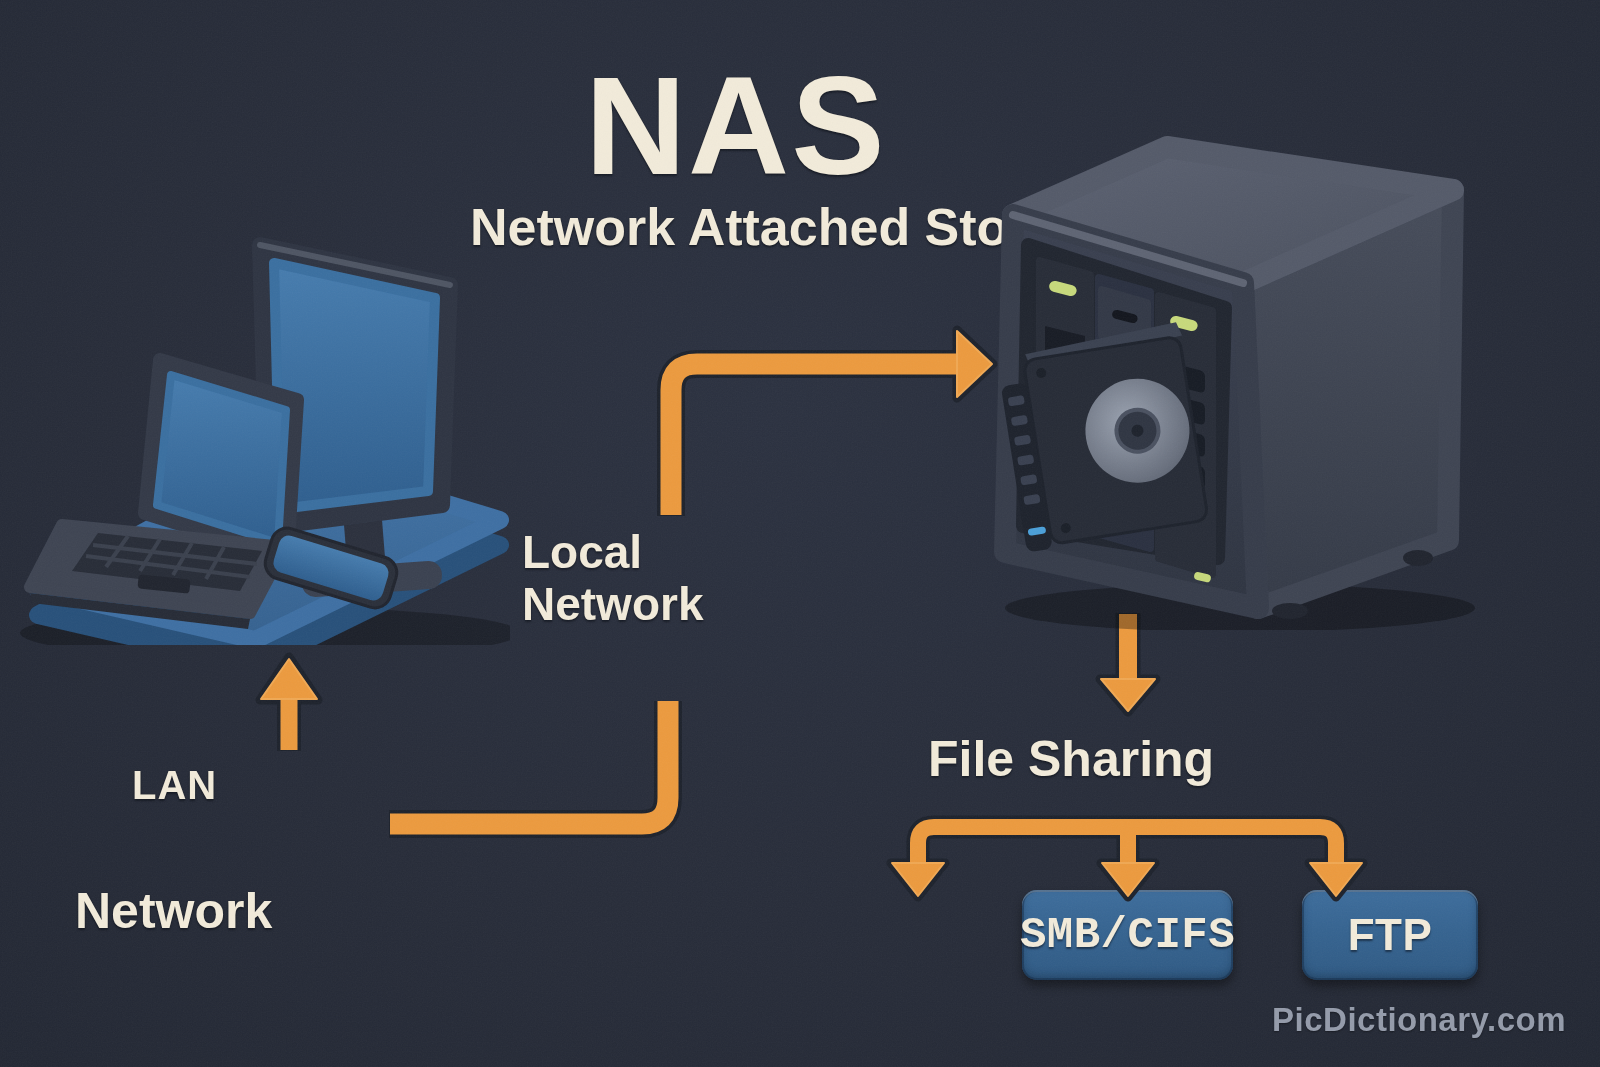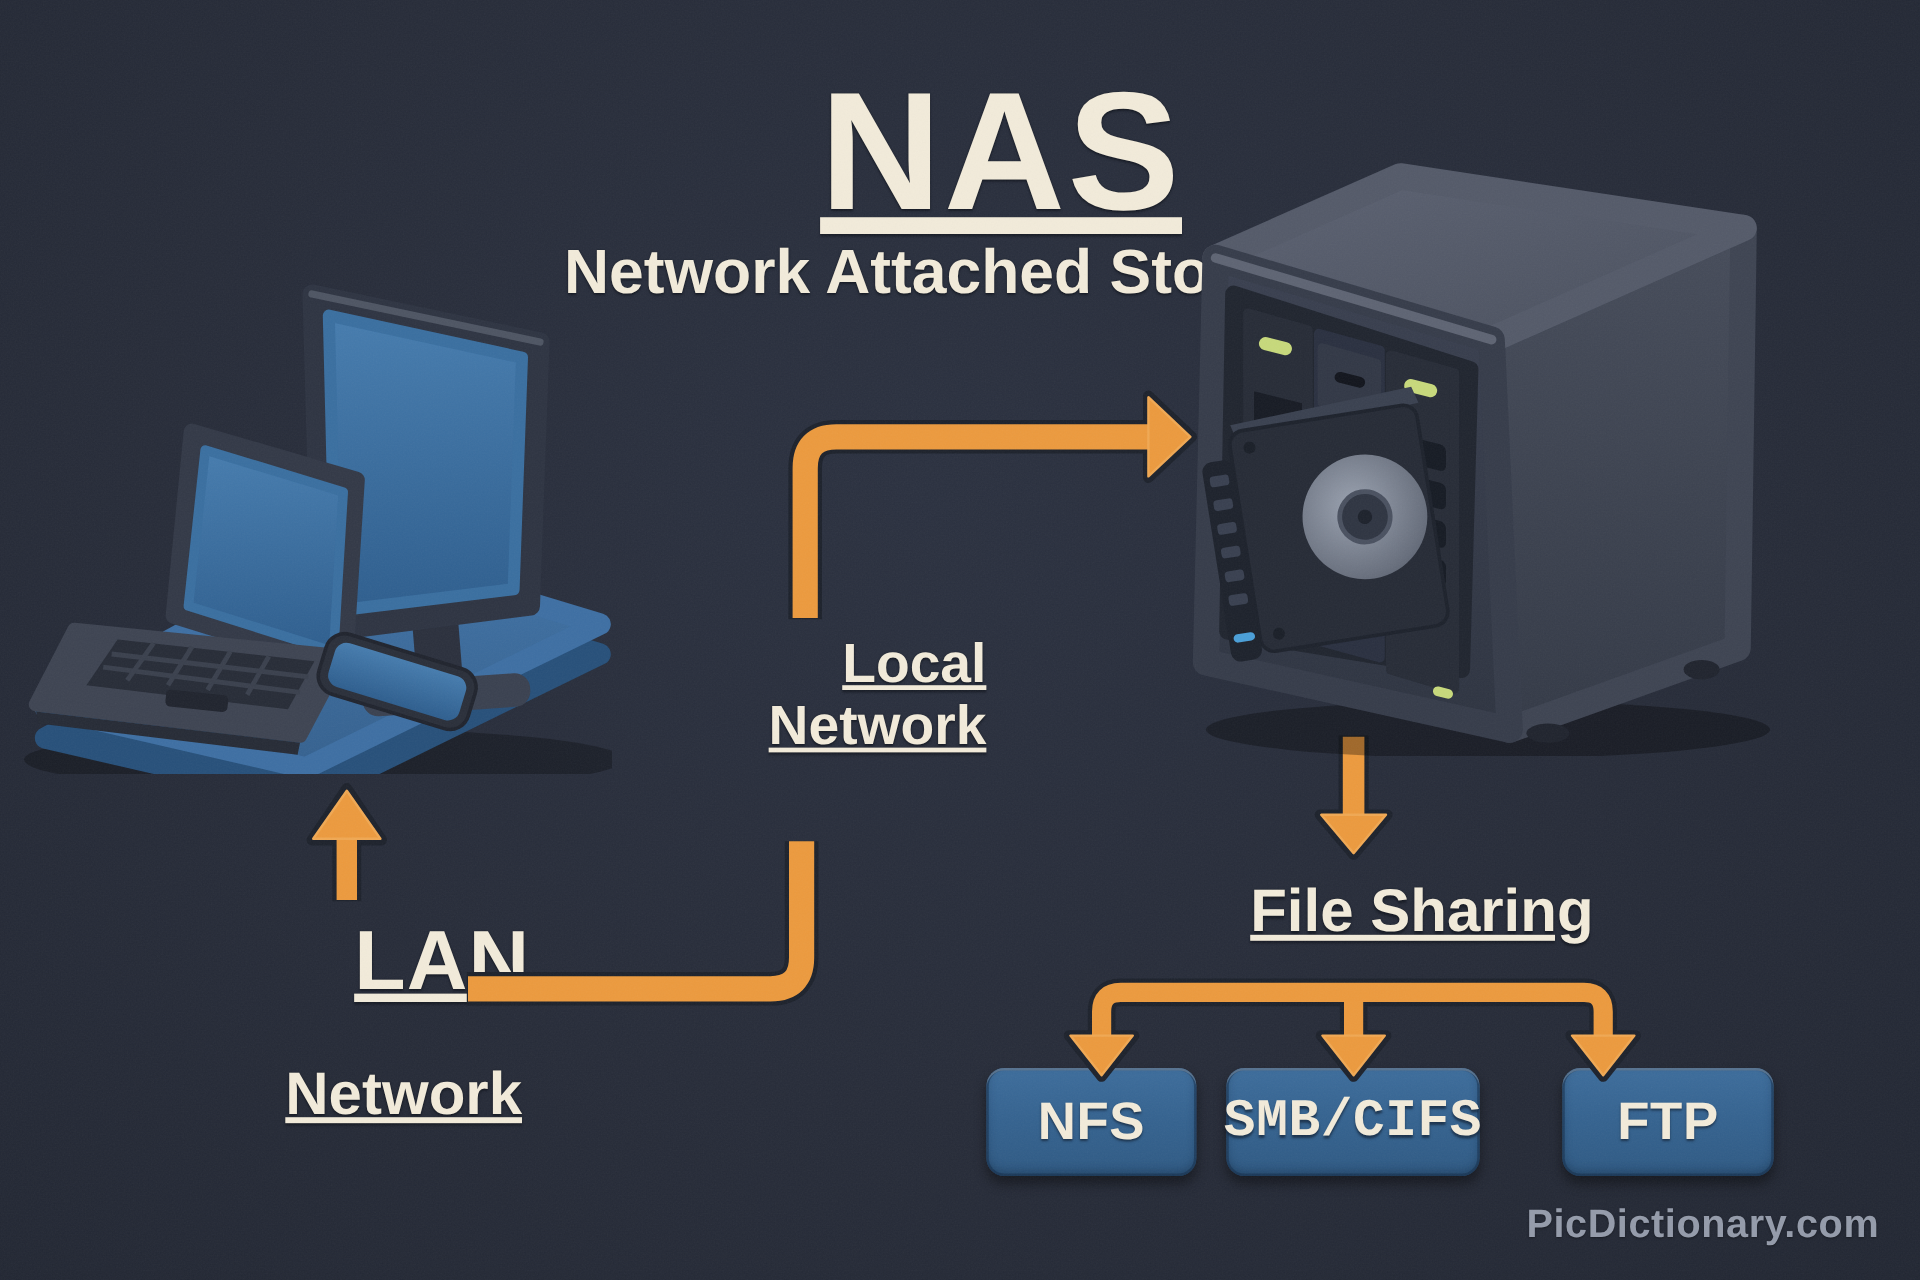--- a/index.html
+++ b/index.html
@@ -3,25 +3,25 @@
 <meta charset="utf-8">
 <style>
   html,body{margin:0;padding:0;background:#1b1f2a;}
   .stage{
     position:relative;width:1600px;height:1067px;overflow:hidden;
     background:radial-gradient(ellipse at 48% 38%, #2b3140 0%, #272c39 55%, #222733 100%);
     font-family:"Liberation Sans", sans-serif;
   }
   .txt{position:absolute;color:#F2EBDA;font-weight:700;line-height:1;
        text-shadow:0 2px 2px rgba(10,13,20,.55), 0 0 1px rgba(10,13,20,.6);}
-  .center{text-align:right;text-decoration:underline;}
+  .center{text-align:left;}
   .title{left:585px;top:56px;width:400px;font-size:140px;letter-spacing:2px;}
   .subtitle{left:470px;top:201px;width:700px;font-size:52px;white-space:nowrap;z-index:1;}
   .lan-mid{left:522px;top:526px;width:300px;font-size:46px;line-height:52px;z-index:1;}
-  .lan-abbrev{left:142px;top:765px;width:300px;font-size:70px;letter-spacing:1px;}
+  .lan-abbrev{left:132px;top:765px;width:300px;font-size:40px;letter-spacing:1px;}
   .lan-bottom{left:75px;top:883px;width:360px;font-size:50px;line-height:56px;}
   .file-sharing{left:928px;top:734px;width:400px;font-size:50px;}
   .watermark{position:absolute;right:34px;top:1001px;font-size:33px;font-weight:700;
              color:#949BAA;letter-spacing:.5px;text-shadow:0 1px 2px rgba(0,0,0,.4);}
   .proto-box{
     position:absolute;top:890px;height:90px;border-radius:15px;
     background:linear-gradient(180deg,#3d6d9c 0%,#356390 45%,#2f5a84 100%);
     box-shadow:0 6px 10px rgba(0,0,0,.4),
                inset 0 2px 0 rgba(255,255,255,.22),
                inset 0 0 0 2px rgba(18,40,66,.45),
@@ -222,23 +222,20 @@
   </div>
 
   <div class="txt lan-abbrev center">LAN</div>
 
   <div class="txt lan-bottom center">
     <div>Network</div>
   </div>
 
   <div class="txt file-sharing center">File Sharing</div>
 
-  <div class="proto-box box-nfs">
-    <span class="proto-label">NFS</span>
-  </div>
   <div class="proto-box box-smb">
     <span class="proto-label">SMB/CIFS</span>
   </div>
   <div class="proto-box box-ftp">
     <span class="proto-label">FTP</span>
   </div>
 
   <div class="watermark">PicDictionary.com</div>
 
   <svg class="noise" width="1600" height="1067">

